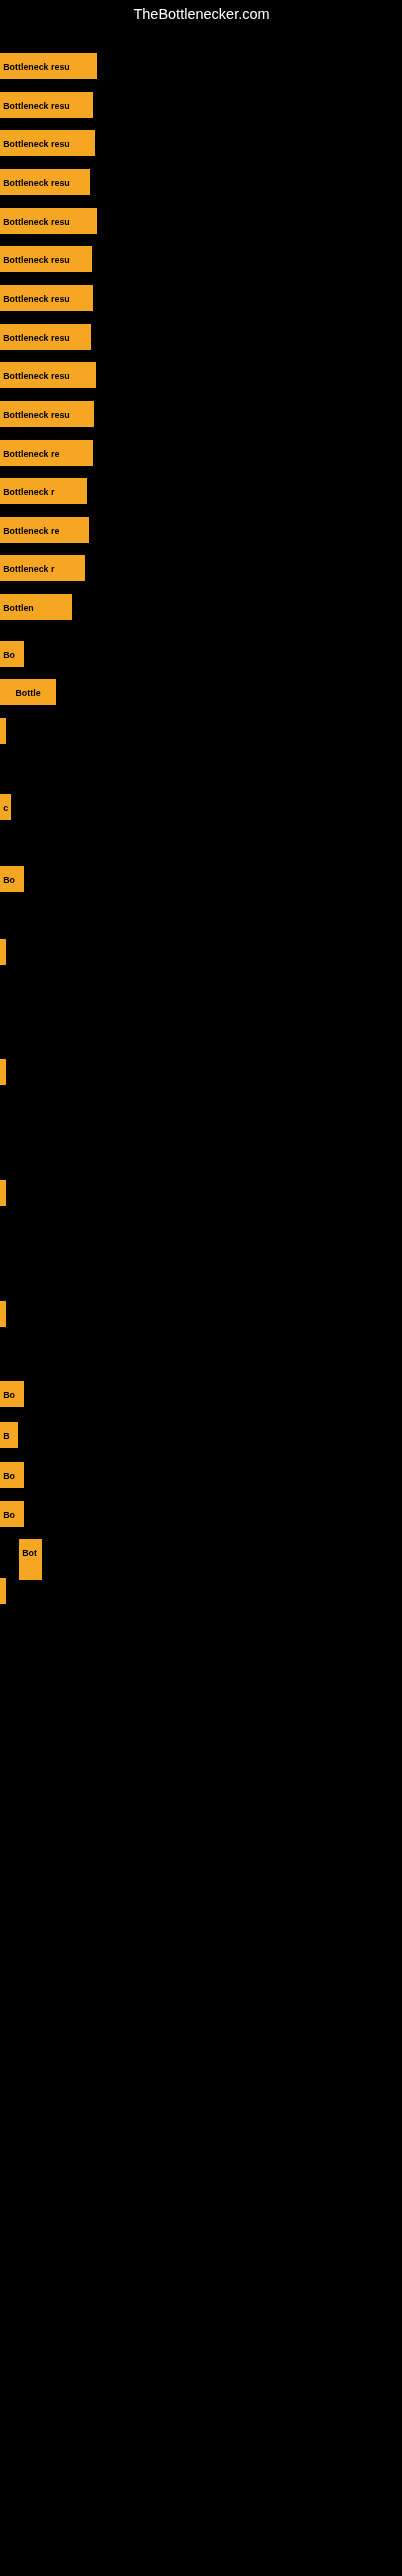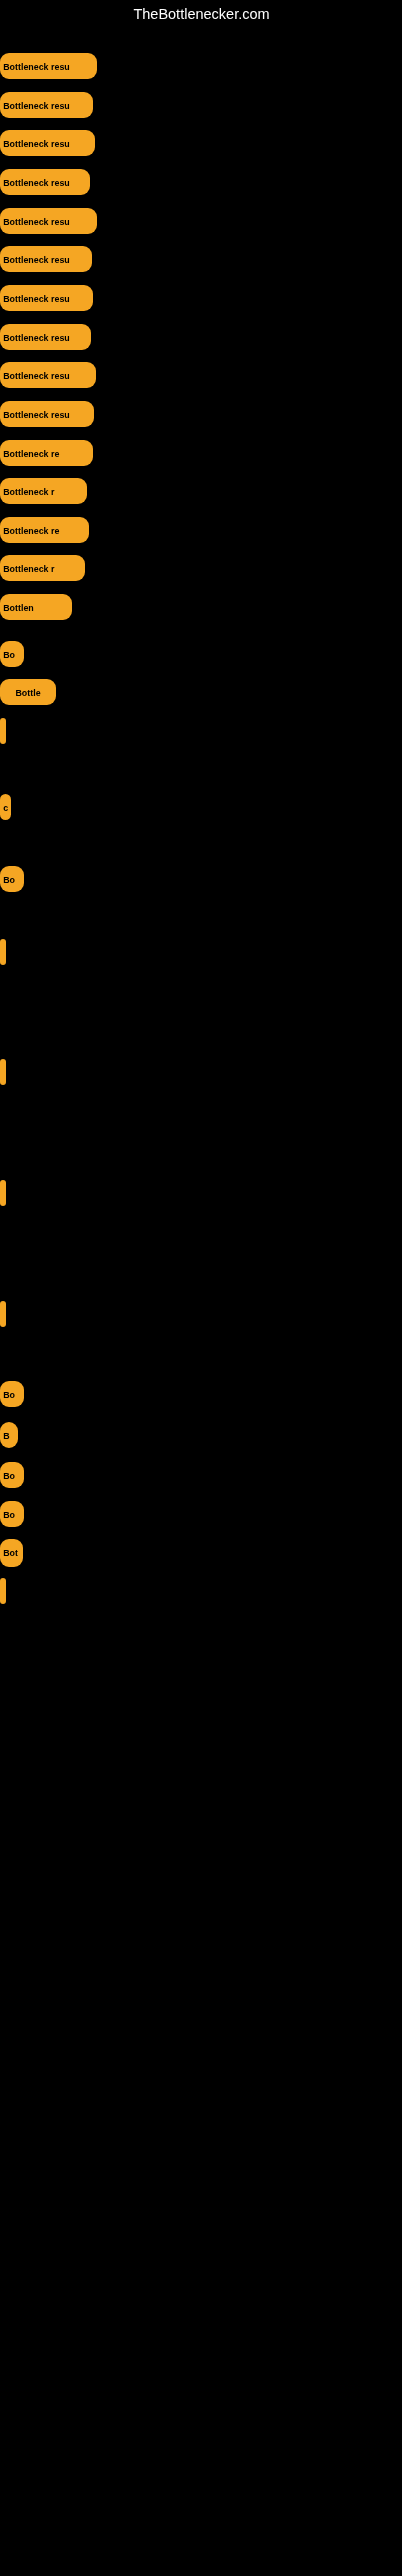--- a/index.html
+++ b/index.html
@@ -32,21 +32,20 @@
     }
 
     .bar-label {
       background-color: #f5a623;
       color: #000000;
       font-size: 8.9px;
       font-weight: bold;
       padding: 1.6px 3.2px;
       white-space: nowrap;
       overflow: hidden;
-      border-radius: 9px;
     }
   </style>
 </head>
 <body>
 
 <div class="site-title">TheBottlenecker.com</div>
 
 <div id="bars-container" style="position:relative; width:403px; height:2576px;">
 <div class="bar-container" style="top: 24px; left: 0px;">
       <div class="bar-label" style="width: 97px; height: 26px; line-height: 26px;">Bottleneck resu</div>
@@ -126,19 +125,19 @@
     <div class="bar-container" style="top: 1393px; left: 0px;">
       <div class="bar-label" style="width: 17.7px; height: 26px; line-height: 26px;">B</div>
     </div>
     <div class="bar-container" style="top: 1433px; left: 0px;">
       <div class="bar-label" style="width: 24px; height: 26px; line-height: 26px;">Bo</div>
     </div>
     <div class="bar-container" style="top: 1472px; left: 0px;">
       <div class="bar-label" style="width: 24px; height: 26px; line-height: 26px;">Bo</div>
     </div>
     <div class="bar-container" style="top: 1510px; left: 0px;">
-      <div class="bar-label" style="width: 22.5px; height: 28px; line-height: 26px;">Bot</div>
+      <div class="bar-label" style="width: 22.5px; height: 41px; line-height: 26px; margin-left: 19px;">Bot</div>
     </div>
     <div class="bar-container" style="top: 1549px; left: 0px;">
       <div class="bar-label" style="width: 6.4px; height: 26px; line-height: 26px;"></div>
     </div>
   </div>
 
 
 </body></html>

